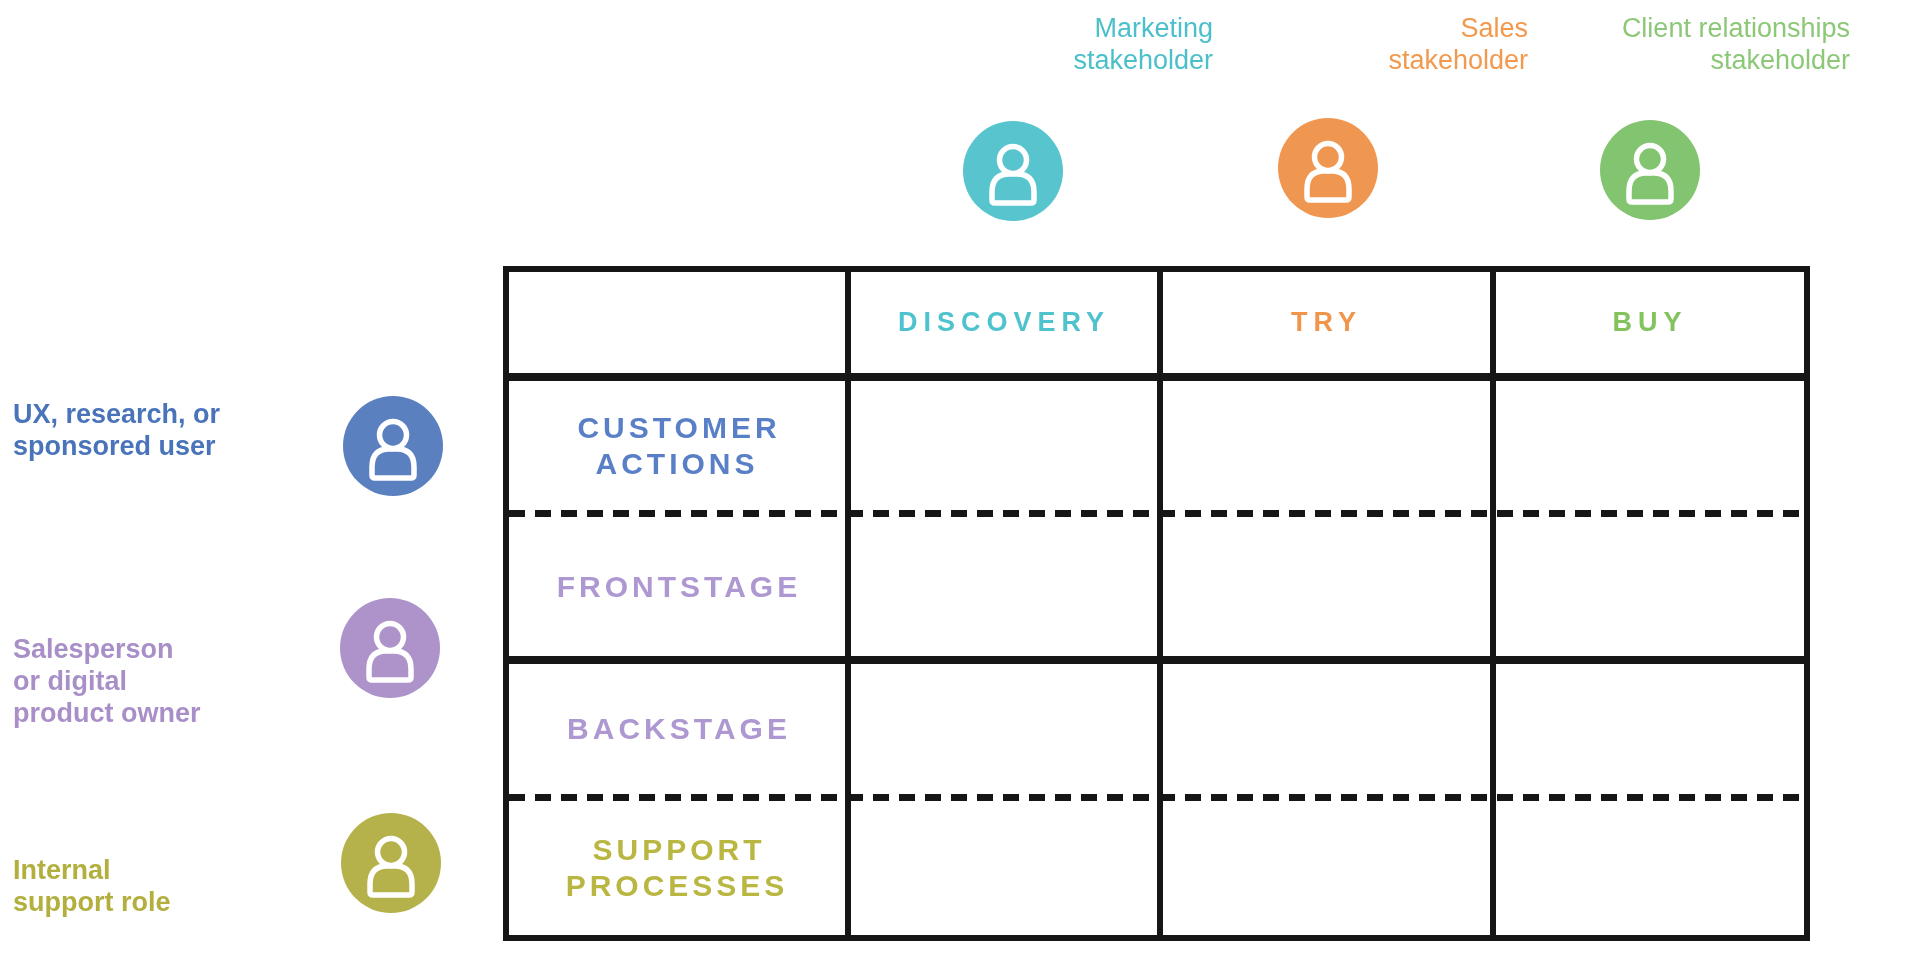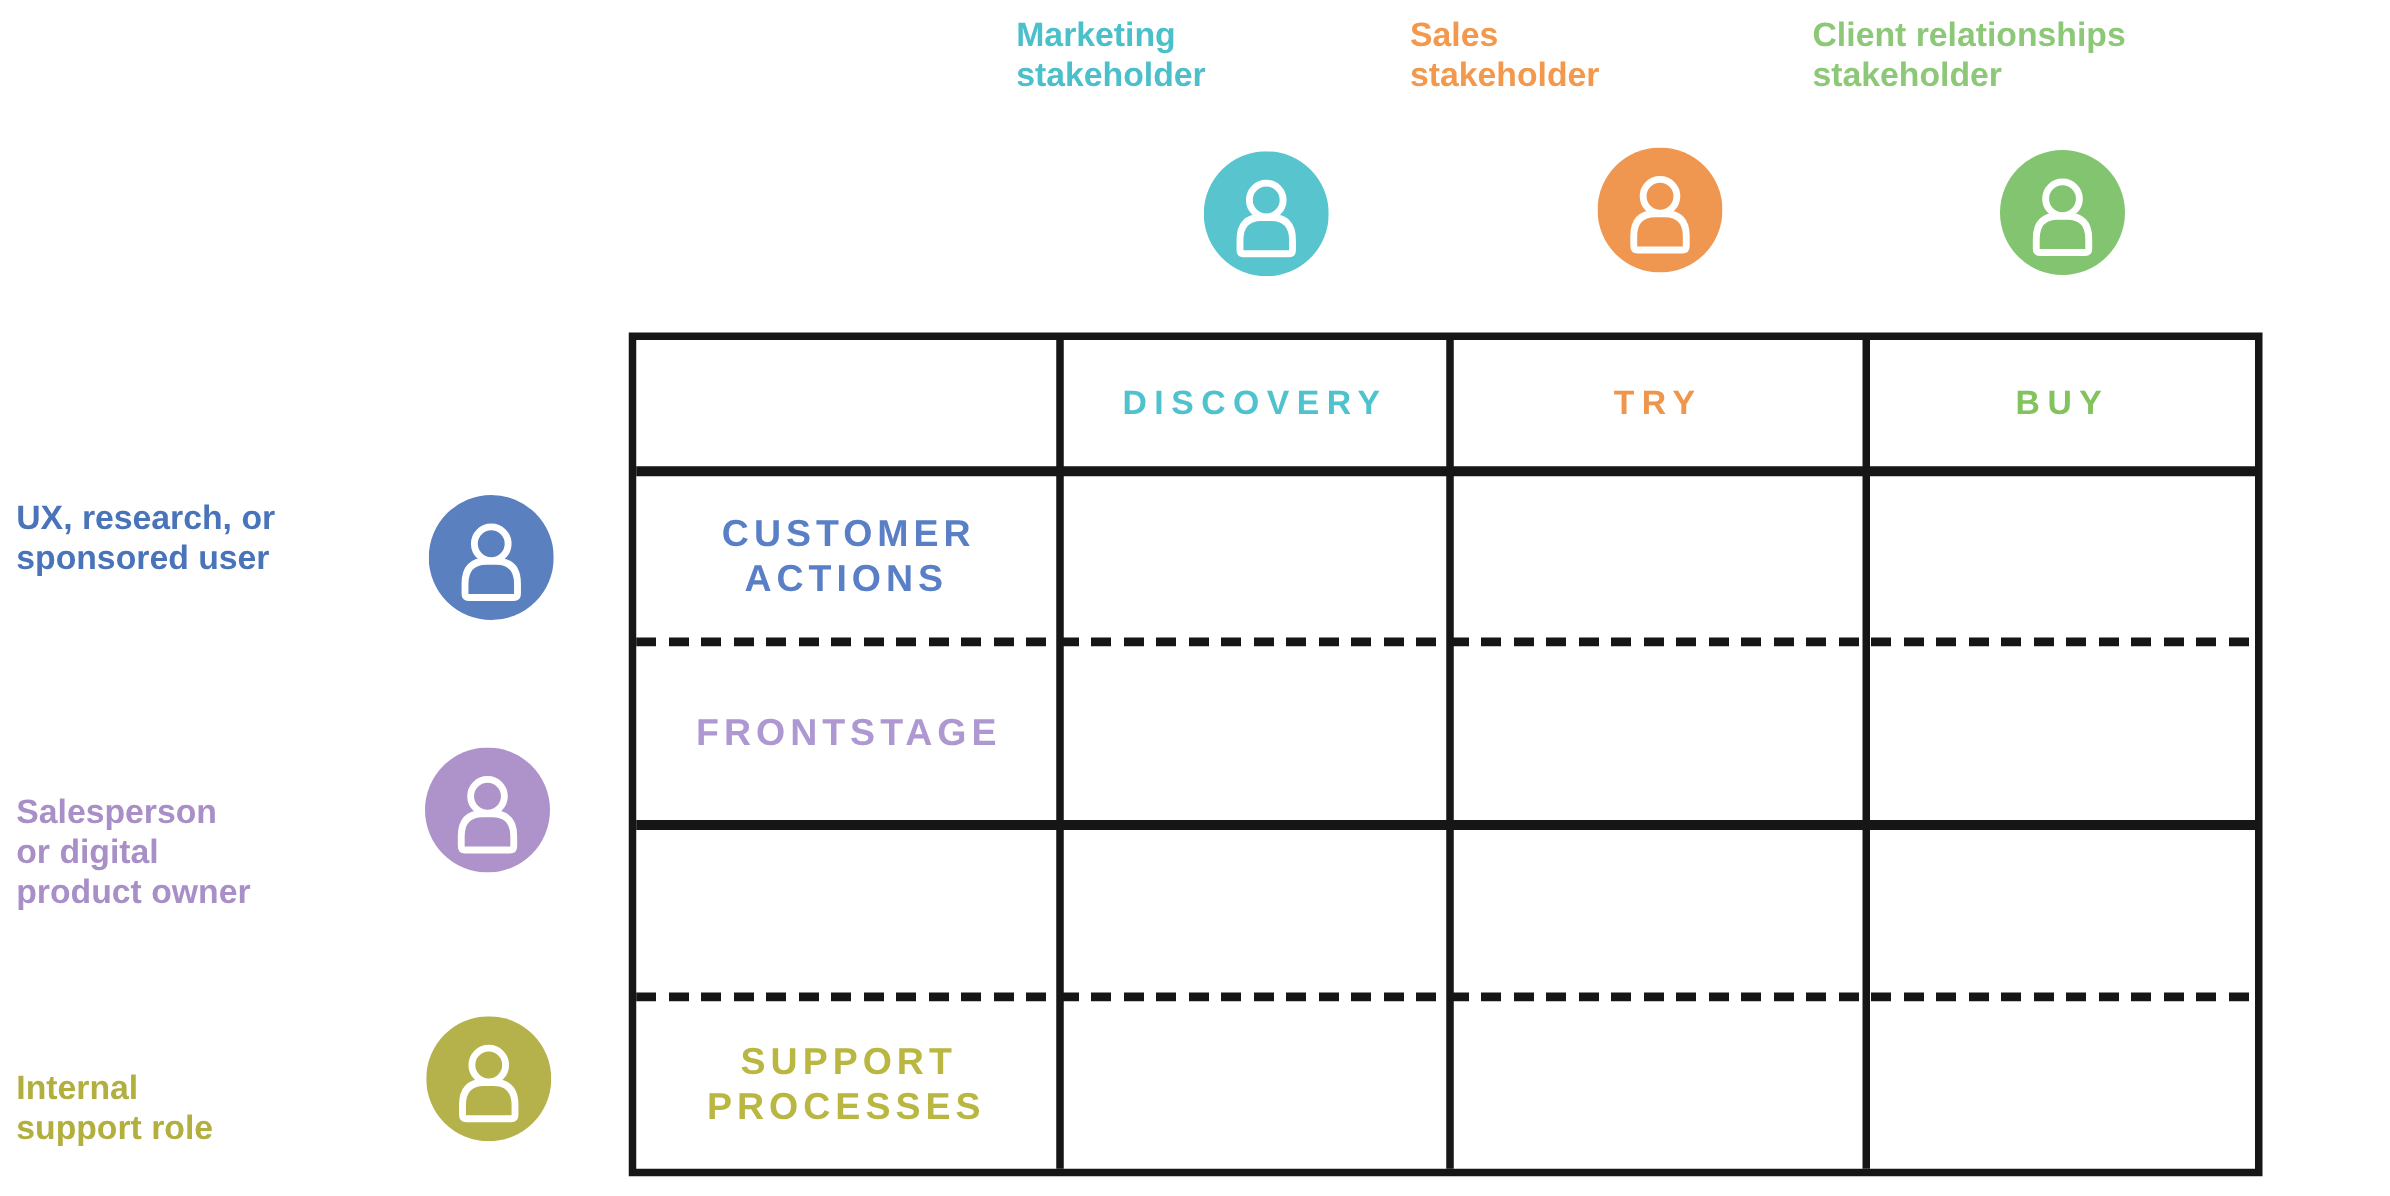--- a/index.html
+++ b/index.html
@@ -3,22 +3,22 @@
 <meta charset="utf-8">
 <style>
   html,body { margin:0; padding:0; background:#ffffff; }
   .canvas {
     position:relative; width:1912px; height:957px; background:#ffffff;
     font-family:"Liberation Sans", sans-serif; overflow:hidden;
   }
 
   
   .stk-label {
-    position:absolute; top:12px; width:400px; text-align:left;
-    font-size:27px; font-weight:bold; line-height:32px; white-space:pre-line;
+    position:absolute; top:12px; width:400px; text-align:right;
+    font-size:27px; font-weight:normal; line-height:32px; white-space:pre-line;
   }
   #stk-label-0 { left:813px; }
   #stk-label-1 { left:1128px; }
   #stk-label-2 { left:1450px; }
 
   
   .picon { position:absolute; width:100px; height:100px; }
   #icon-stk-0 { left:963px;  top:121px; }
   #icon-stk-1 { left:1278px; top:118px; }
   #icon-stk-2 { left:1600px; top:120px; }
@@ -156,20 +156,21 @@
     <div class="hline-dashed" id="hline-dash-0"></div>
     <div class="hline-dashed" id="hline-dash-1"></div>
 
     <div class="mcell mhead" id="mhead-0" style="color: rgb(78, 195, 206);">DISCOVERY</div>
     <div class="mcell mhead" id="mhead-1" style="color: rgb(240, 150, 76);">TRY</div>
     <div class="mcell mhead" id="mhead-2" style="color: rgb(130, 195, 94);">BUY</div>
 
     <div class="mcell mrow" id="mrow-0" style="color: rgb(89, 127, 198);">CUSTOMER
 ACTIONS</div>
     <div class="mcell mrow" id="mrow-1" style="color: rgb(174, 152, 210);">FRONTSTAGE</div>
+    <div class="mcell mrow" id="mrow-2" style="color: rgb(174, 152, 210);">BACKSTAGE</div>
     <div class="mcell mrow" id="mrow-3" style="color: rgb(185, 182, 66);">SUPPORT
 PROCESSES</div>
 
     <div class="mcell body-cell bc-r0 bc-c0"></div>
     <div class="mcell body-cell bc-r0 bc-c1"></div>
     <div class="mcell body-cell bc-r0 bc-c2"></div>
     <div class="mcell body-cell bc-r1 bc-c0"></div>
     <div class="mcell body-cell bc-r1 bc-c1"></div>
     <div class="mcell body-cell bc-r1 bc-c2"></div>
     <div class="mcell body-cell bc-r2 bc-c0"></div>

